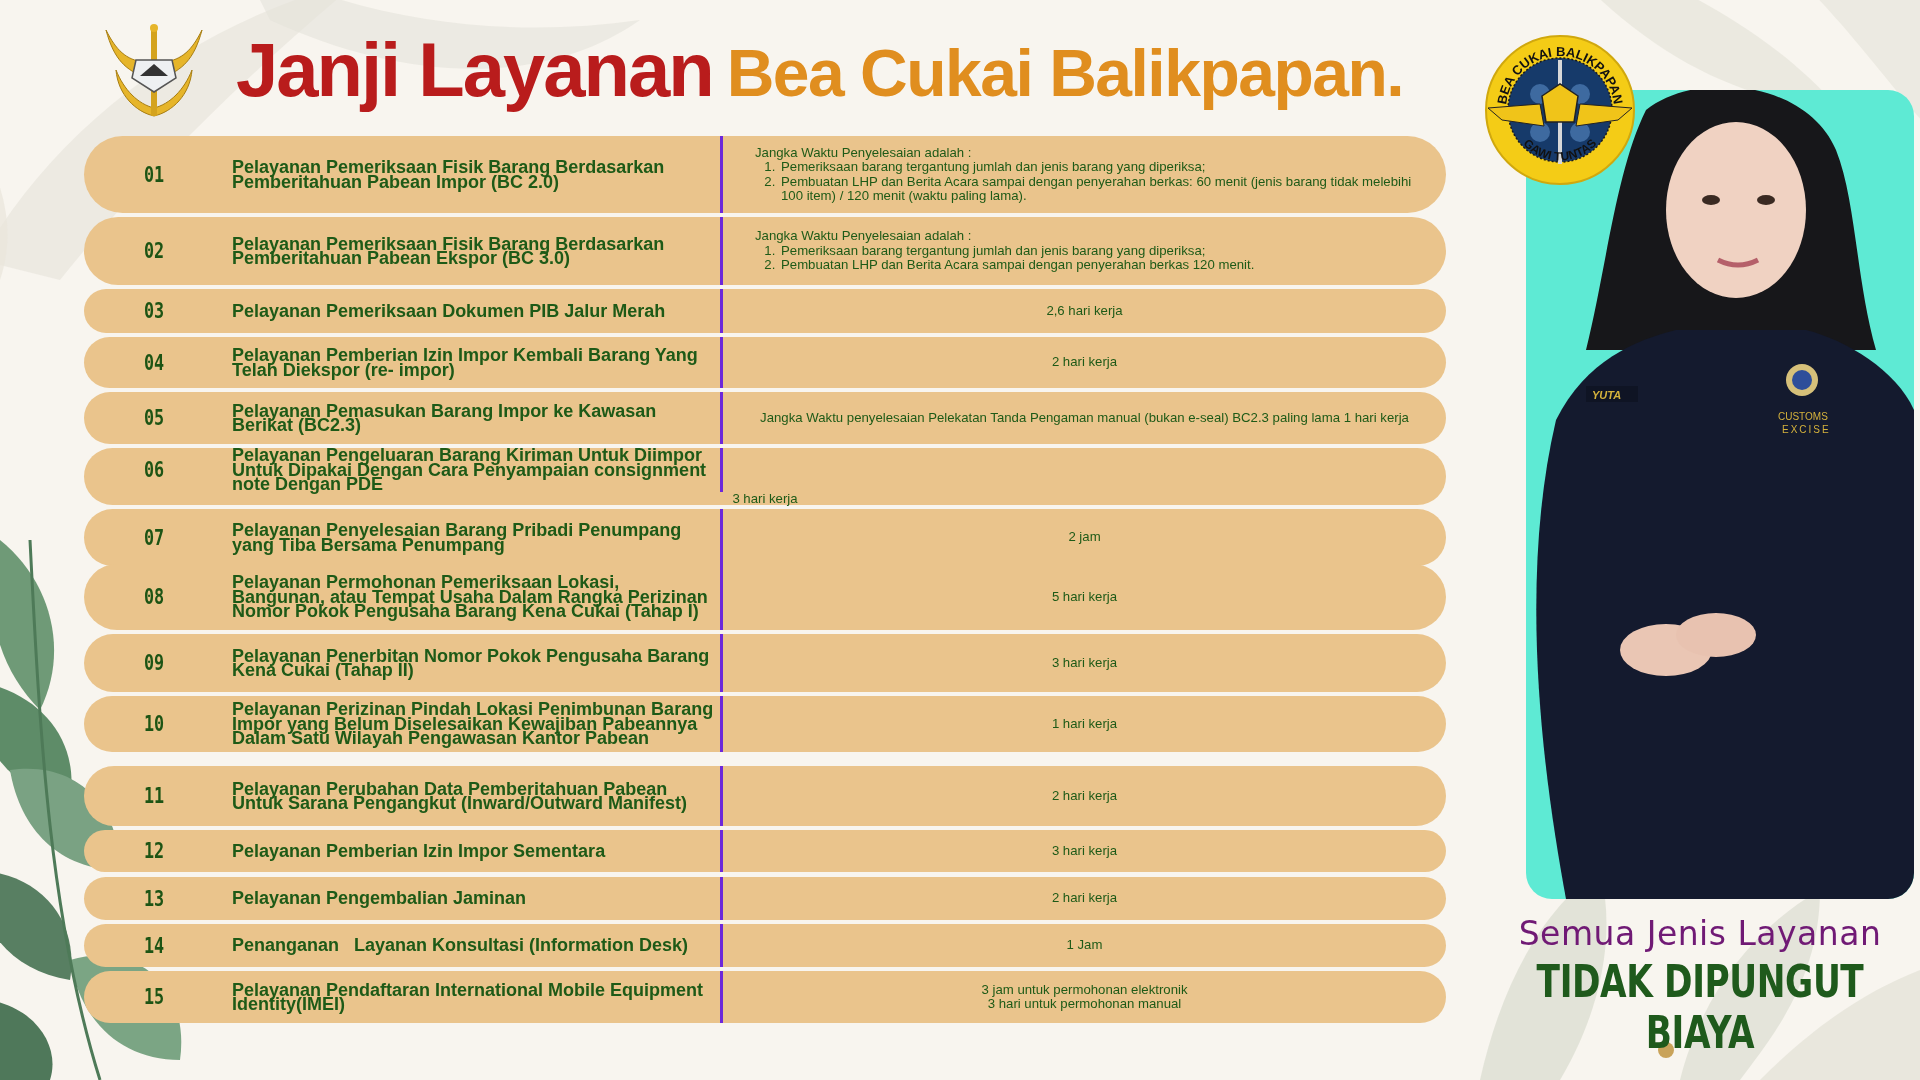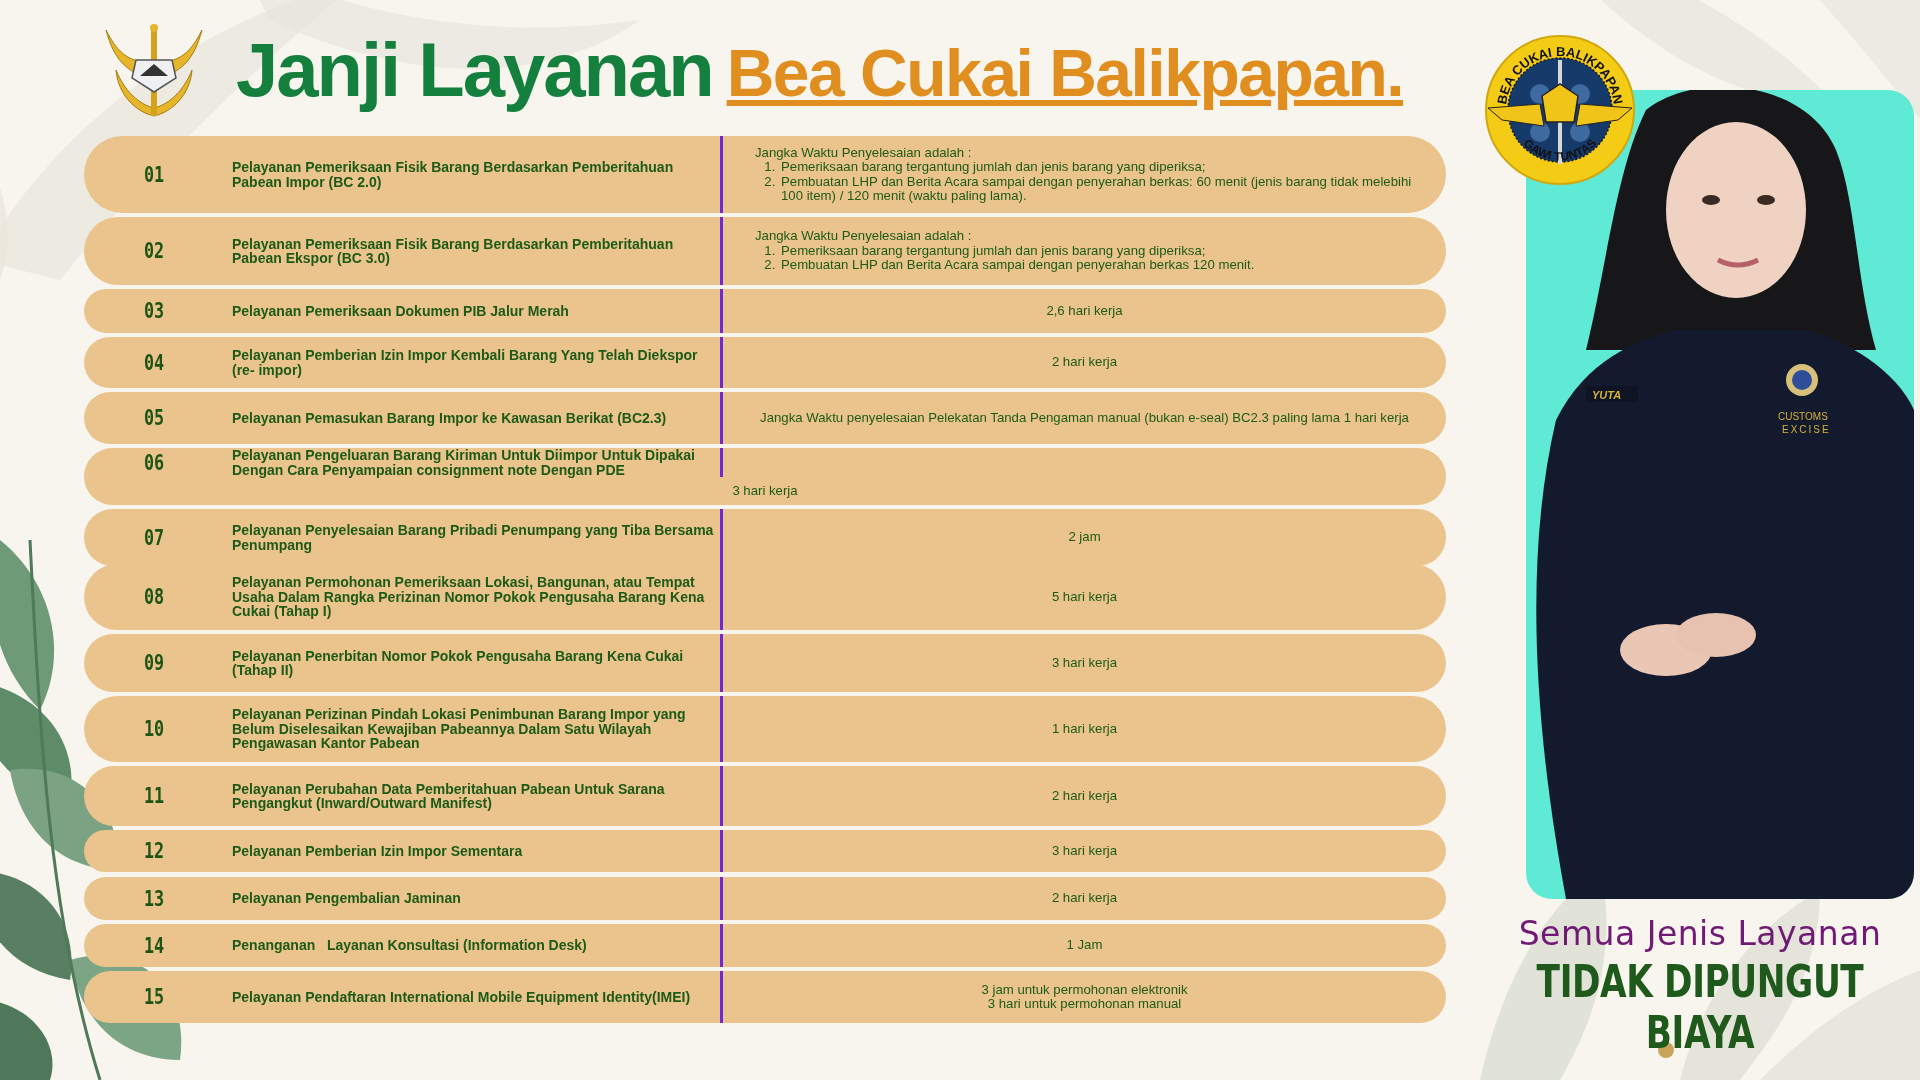--- a/index.html
+++ b/index.html
@@ -18,42 +18,42 @@
   .leaf-left { left: -30px; top: 540px; width: 240px; height: 540px; }
 
   
   .emblem { position: absolute; left: 96px; top: 20px; width: 116px; height: 100px; }
   .title {
     position: absolute; left: 236px; top: 22px;
     font-family: "Liberation Sans", sans-serif;
     font-weight: bold; font-size: 76px; letter-spacing: -2px;
     line-height: 96px; white-space: nowrap;
   }
-  .title .t1 { color: #15803d; }
-  .title .t2 { color: #e08e1f; margin-left: 14px; letter-spacing: -1.5px; font-size: 66px; text-decoration: underline; }
+  .title .t1 { color: #b91c1c; }
+  .title .t2 { color: #e08e1f; margin-left: 14px; letter-spacing: -1.5px; font-size: 66px; }
 
   
   .rows { position: absolute; left: 84px; top: 0; width: 1362px; }
   .row {
     position: absolute; left: 0; width: 1362px;
     background: #eac48c;
     border-radius: 48px;
     display: flex;
   }
   .row .left { width: 639px; display: flex; align-items: center; position: relative; border-right: 3px solid #6d28d9; }
   .row .num {
     width: 140px; text-align: center;
     font-family: "DejaVu Sans Mono", monospace;
     font-weight: bold; font-size: 21px; color: #1d5414;
     transform: scaleX(0.8);
   }
   .row .svc {
     width: 490px; padding-left: 8px;
     font-family: "Liberation Sans", sans-serif; font-weight: bold;
-    font-size: 14px; line-height: 14.5px; color: #1e5a17;
+    font-size: 18px; line-height: 14.5px; color: #1e5a17;
   }
   .row .right {
     flex: 1; display: flex; align-items: center; justify-content: center;
     text-align: center;
     font-family: "Liberation Sans", sans-serif; font-weight: normal;
     font-size: 13.2px; line-height: 14.5px; color: #1e5a17;
     padding: 0 30px;
   }
   .row .right.listcell { justify-content: flex-start; text-align: left; padding-left: 32px; }
   .listcell .lhead { display: block; }
@@ -201,21 +201,21 @@
   </div>
 
   <div class="row" style="top:634px;height:58px;">
     <div class="left">
         <div class="num">09</div>
         <div class="svc">Pelayanan Penerbitan Nomor Pokok Pengusaha Barang Kena Cukai (Tahap II)</div>
       </div>
     <div class="right">3 hari kerja</div>
   </div>
 
-  <div class="row" style="top:696px;height:66px;">
+  <div class="row" style="top:696px;height:56px;">
     <div class="left">
         <div class="num">10</div>
         <div class="svc">Pelayanan Perizinan Pindah Lokasi Penimbunan Barang Impor yang Belum Diselesaikan Kewajiban Pabeannya Dalam Satu Wilayah Pengawasan Kantor Pabean</div>
       </div>
     <div class="right">1 hari kerja</div>
   </div>
 
   <div class="row" style="top:766px;height:60px;">
     <div class="left">
         <div class="num">11</div>

